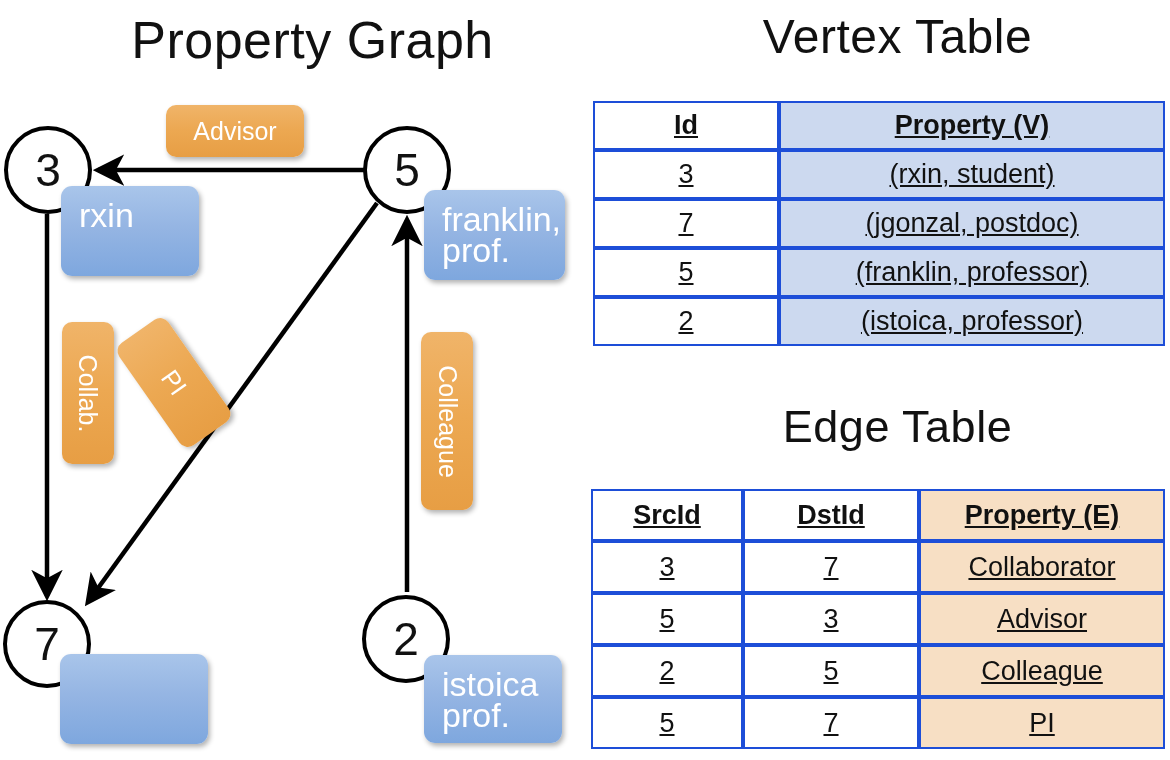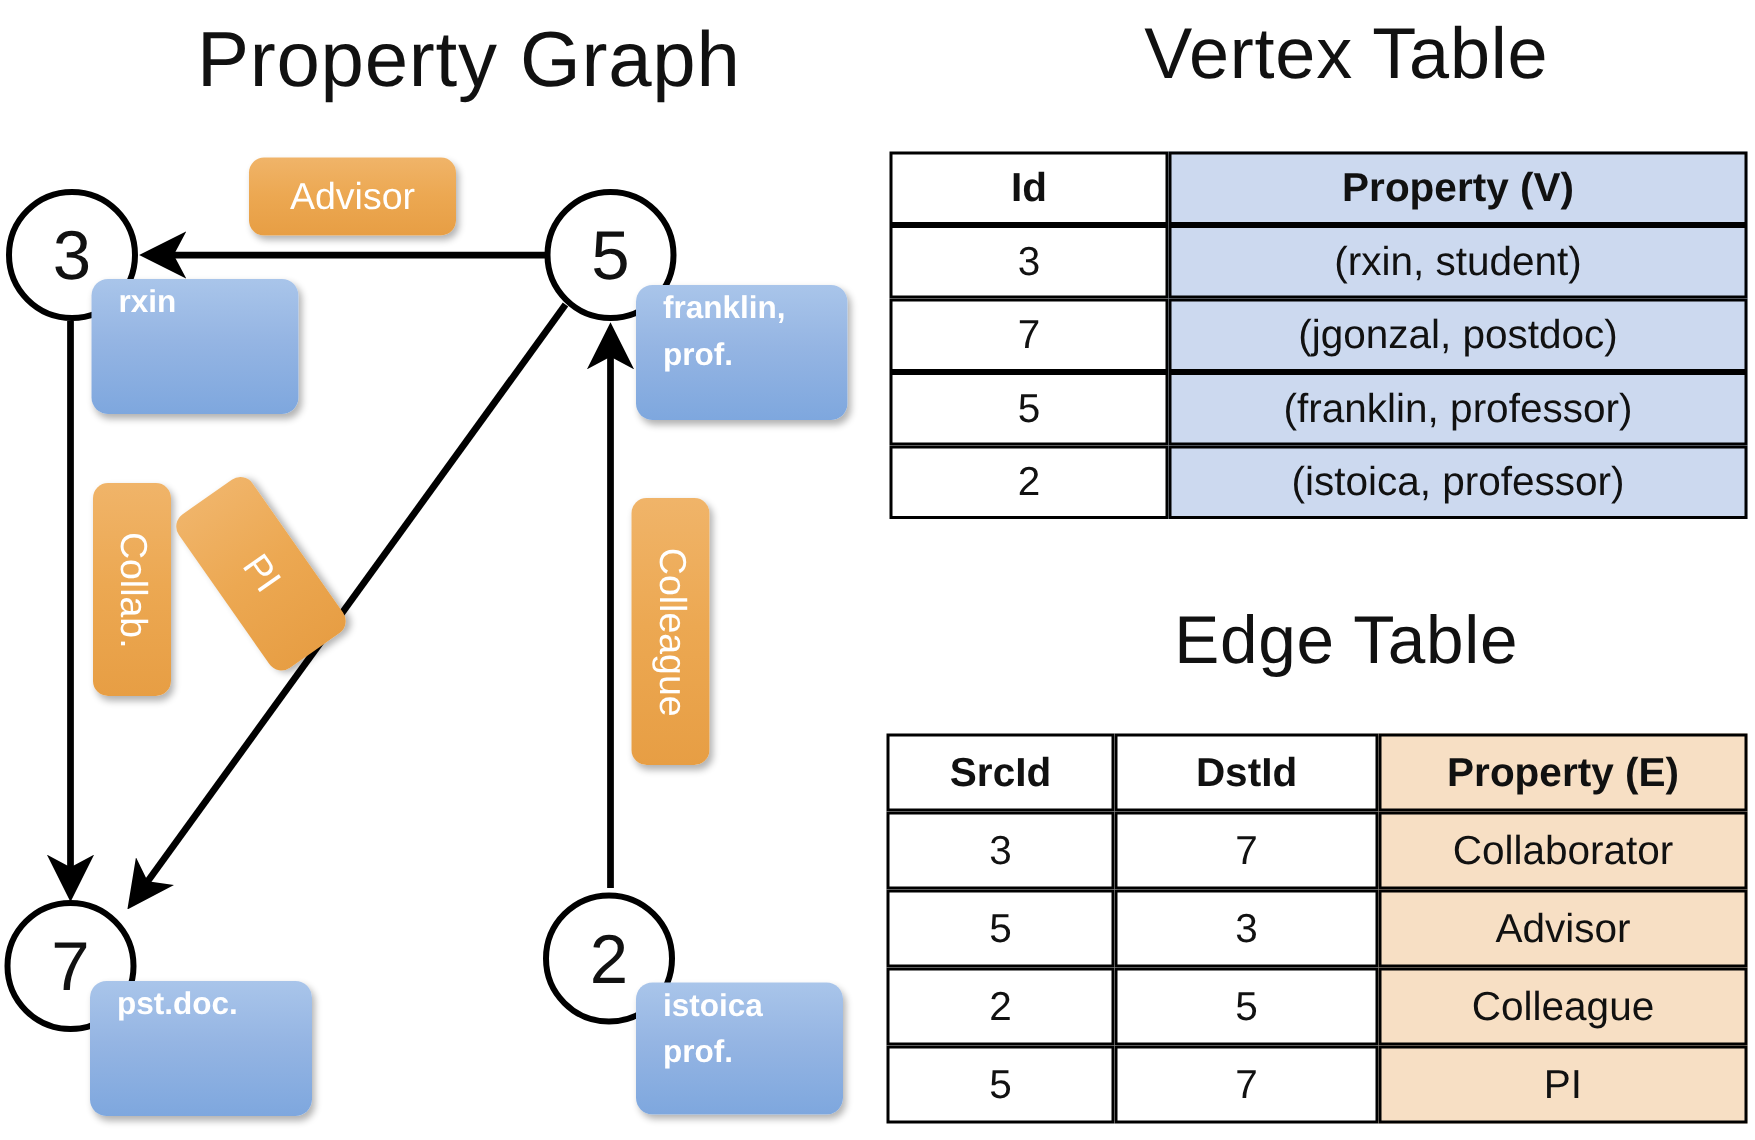--- a/index.html
+++ b/index.html
@@ -79,26 +79,25 @@
   #node-7 { left: 3px;   top: 600px; }
   #node-2 { left: 362px; top: 595px; }
 
   
   .prop-box {
     position: absolute;
     border-radius: 11px;
     background: linear-gradient(to bottom, #a9c5ea 0%, #95b5e3 45%, #7ea7de 100%);
     box-shadow: 2px 3px 5px rgba(0,0,0,0.30);
     color: #ffffff;
-    font-size: 21px;
+    font-size: 34px;
     line-height: 31px;
-    padding: 0 0 14px 18px;
+    padding: 14px 0 14px 18px;
     box-sizing: border-box;
     z-index: 5;
-    font-weight: bold;
   }
   #prop-rxin     { left: 61px;  top: 186px; width: 138px; height: 90px; }
   #prop-franklin { left: 424px; top: 190px; width: 141px; height: 90px; }
   #prop-jgonzal  { left: 60px;  top: 654px; width: 148px; height: 90px; }
   #prop-istoica  { left: 424px; top: 655px; width: 138px; height: 88px; }
 
   
   .edge-label {
     position: absolute;
     border-radius: 10px;
@@ -123,28 +122,29 @@
   .vtext { display: inline-block; }
 
   
   .data-table {
     position: absolute;
     border-collapse: separate;
     border-spacing: 0;
     table-layout: fixed;
   }
   .data-table td, .data-table th {
-    border: 2px solid #000000;
+    border: 2px solid #1d4ed8;
     text-align: center;
     font-size: 27px;
     font-weight: 300;
     color: #111111;
     padding: 0;
     height: 45px;
     background: #ffffff;
+    text-decoration: underline;
   }
   .data-table th { font-weight: 700; font-size: 27px; }
   .hdr-v, .cell-v { background: #ccd9ef !important; }
   .hdr-e, .cell-e { background: #f7dfc4 !important; }
 
   #vertex-table { left: 593px; top: 101px; width: 572px; }
   #vertex-table col.c-id   { width: 186px; }
   #vertex-table col.c-prop { width: 386px; }
 
   #edge-table { left: 591px; top: 489px; width: 574px; }
@@ -203,21 +203,20 @@
   </div>
 
   <div class="prop-box" id="prop-rxin">
     <div>rxin</div>
   </div>
   <div class="prop-box" id="prop-franklin">
     <div>franklin,</div>
     <div>prof.</div>
   </div>
   <div class="prop-box" id="prop-jgonzal">
-    <div>pst.doc.</div>
   </div>
   <div class="prop-box" id="prop-istoica">
     <div>istoica</div>
     <div>prof.</div>
   </div>
 </div>
 
 <div class="title" id="title-vertex-table">Vertex Table</div>
 
 <table class="data-table" id="vertex-table">

